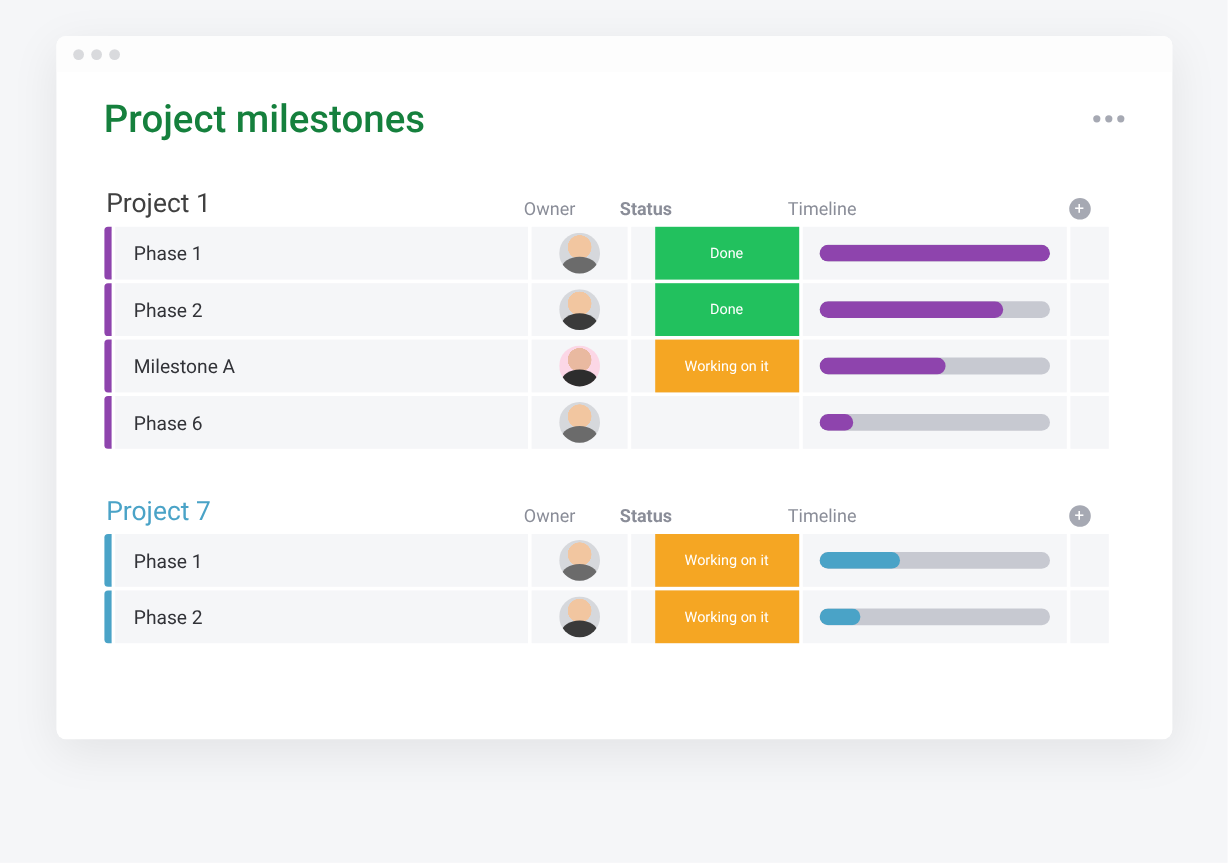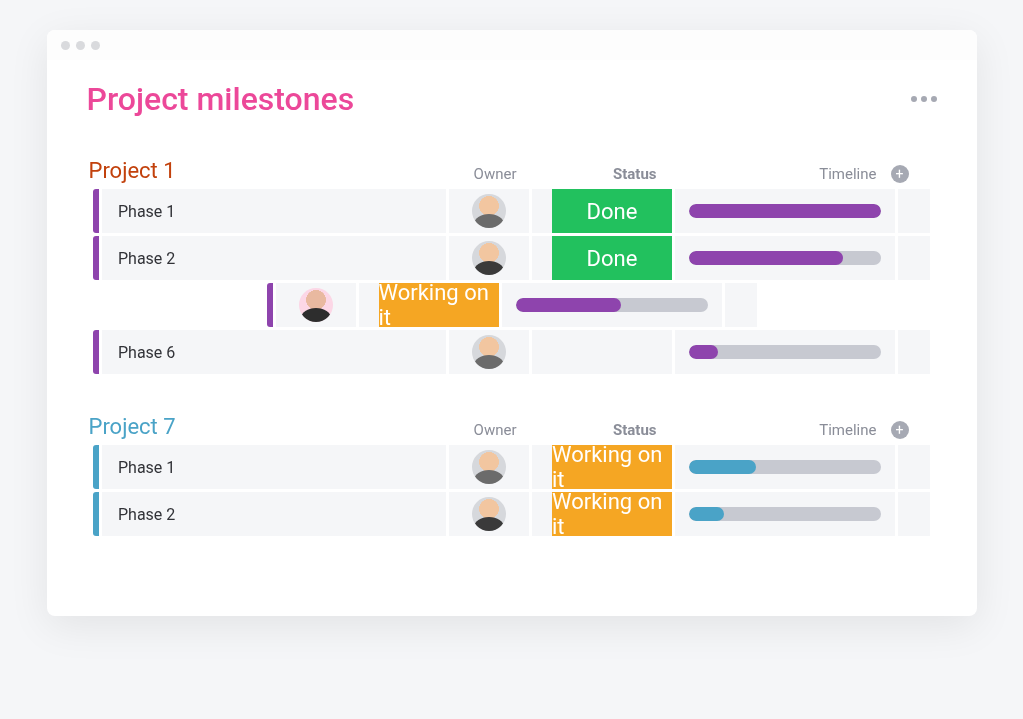--- a/index.html
+++ b/index.html
@@ -39,21 +39,21 @@
 
   .page-header {
     display: flex;
     align-items: center;
     justify-content: space-between;
     margin-bottom: 40px;
   }
   .page-title {
     font-size: 32px;
     font-weight: 500;
-    color: #ec4899;
+    color: #15803d;
   }
   .more-dots {
     display: flex; gap: 4px;
     cursor: pointer;
   }
   .more-dots span {
     width: 6px; height: 6px; border-radius: 50%;
     background: #a6a9b3;
   }
 
@@ -68,21 +68,21 @@
     font-weight: 400;
     width: 350px;
     padding-left: 2px;
   }
   .col-heads {
     flex: 1;
     display: flex;
     align-items: center;
   }
   .col-head {
-    text-align: right;
+    text-align: left;
     font-size: 15px;
     color: #8a8d98;
   }
   .col-owner   { width: 80px; }
   .col-status  { width: 140px; font-weight: bold; }
   .col-timeline{ width: 220px; }
   .col-add     { width: 32px; text-align: right; }
 
   .add-col-btn {
     width: 18px; height: 18px; border-radius: 50%;
@@ -95,21 +95,20 @@
     line-height: 1;
     cursor: pointer;
   }
 
   .rows { display: flex; flex-direction: column; gap: 3px; }
   .row {
     display: flex;
     align-items: stretch;
     height: 44px;
     gap: 3px;
-    justify-content: center;
   }
   .row-accent {
     width: 6px;
     border-radius: 3px 0 0 3px;
   }
   .row-name {
     flex: 0 0 344px;
     background: #f5f6f8;
     display: flex;
     align-items: center;
@@ -143,21 +142,21 @@
     width:30px; height:20px; border-radius:50% 50% 0 0;
     background:#3a3a3a;
   }
   .avatar.pink { background: radial-gradient(circle at 50% 35%, #e9b9a0 0 35%, transparent 36%), linear-gradient(#fcd7e6,#fcd7e6); }
   .avatar.pink::after{ background:#2d2d2d; }
   .avatar.light::after{ background:#6b6b6b; }
 
   .status-pill {
     width: 100%; height: 100%;
     display: flex; align-items: center; justify-content: center;
-    color: #ffffff; font-size: 22px;
+    color: #ffffff; font-size: 12px;
     cursor: pointer;
     margin-left: 20px;
   }
 
   .timeline-track {
     width: 100%; height: 14px; border-radius: 7px;
     background: #c7c9d1;
     overflow: hidden;
     cursor: pointer;
   }
@@ -183,21 +182,21 @@
       <div class="more-dots">
         <span></span>
           <span></span>
           <span></span>
       </div>
     </div>
 
     <div id="groups-root">
         <div class="group">
           <div class="group-header">
-            <div class="group-title" style="color: #c2410c;">Project 1</div>
+            <div class="group-title" style="color: #404040;">Project 1</div>
             <div class="col-heads">
               <div class="col-head col-owner">Owner</div>
               <div class="col-head col-status">Status</div>
               <div class="col-head col-timeline">Timeline</div>
               <div class="col-head col-add"><div class="add-col-btn">
                   <span>+</span>
                 </div></div>
             </div>
           </div>
           <div class="rows">
@@ -228,20 +227,21 @@
               </div>
               <div class="cell cell-timeline">
                 <div class="timeline-track">
                   <div class="timeline-fill" style="width: 80%; background: rgb(142, 68, 173);"></div>
                 </div>
               </div>
               <div class="cell cell-extra"></div>
             </div>
             <div class="row">
               <div class="row-accent" style="background: rgb(142, 68, 173);"></div>
+              <div class="row-name">Milestone A</div>
               <div class="cell cell-owner">
                 <div class="avatar pink"></div>
               </div>
               <div class="cell cell-status">
                 <div class="status-pill" style="background: rgb(245, 166, 35);">Working on it</div>
               </div>
               <div class="cell cell-timeline">
                 <div class="timeline-track">
                   <div class="timeline-fill" style="width: 55%; background: rgb(142, 68, 173);"></div>
                 </div>

